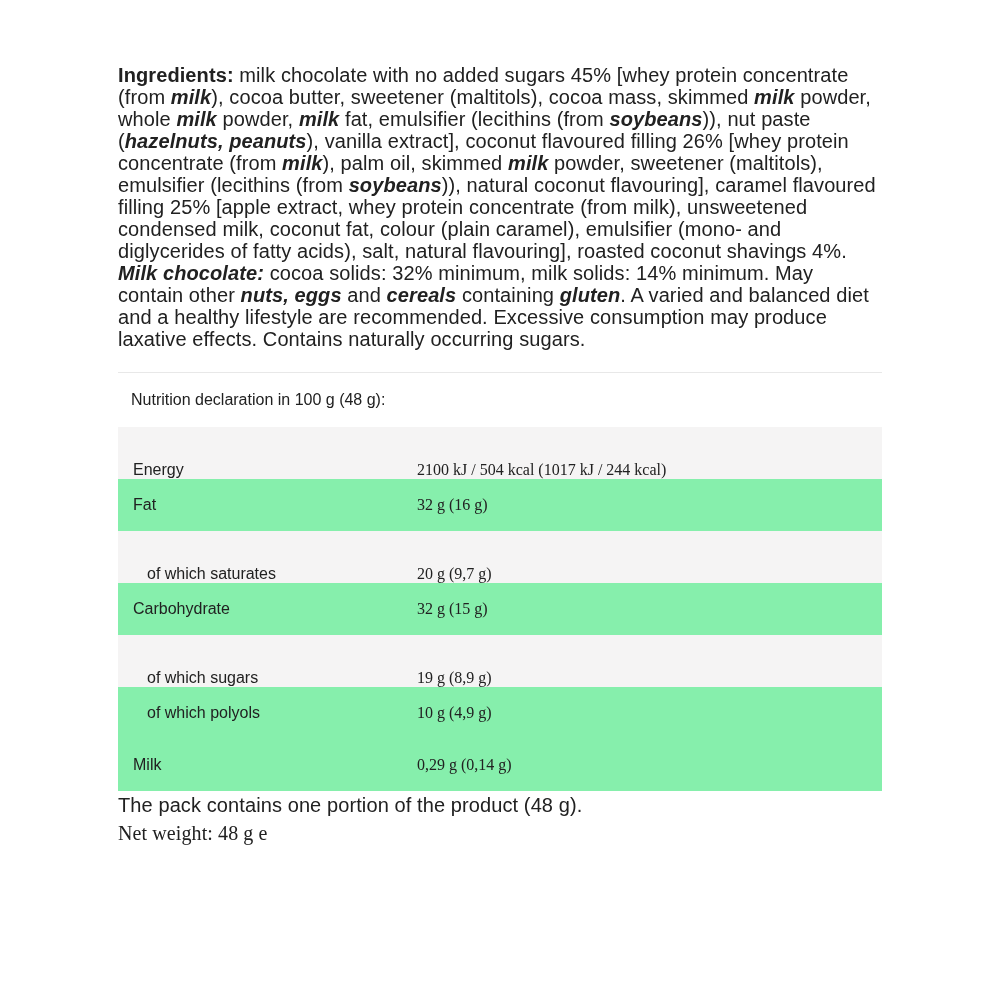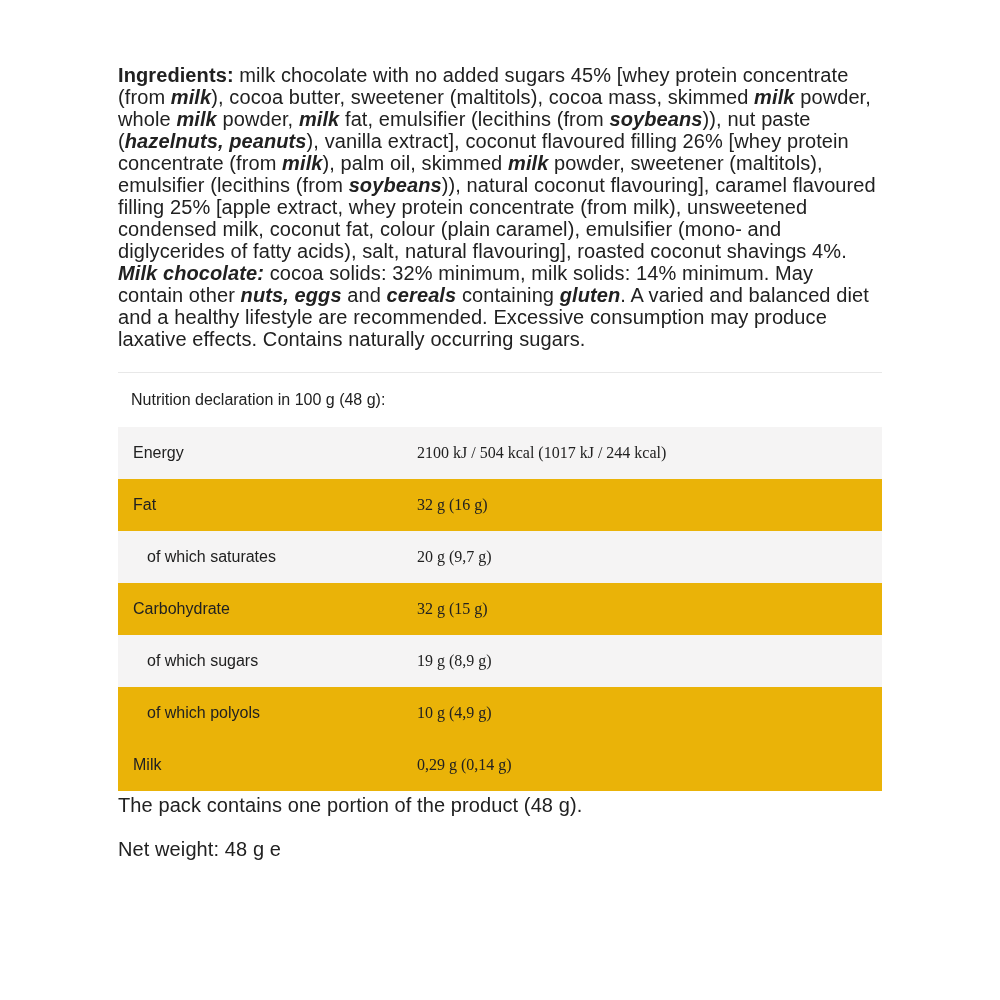--- a/index.html
+++ b/index.html
@@ -34,38 +34,38 @@
     font-size: 16px;
     line-height: 22px;
     padding: 16px 0 16px 13px;
   }
   .nutrition-table { width: 100%; }
   .nrow {
     position: relative;
     height: 52px;
     display: flex;
     align-items: center;
-    background: #eab308;
+    background: #86efac;
   }
-  .nrow.shaded { background: var(--row-shaded, #f5f4f4); }
+  .nrow.shaded { background: var(--row-shaded, #f5f4f4); align-items: flex-end; }
   .nlabel {
     font-size: 16px;
     padding-left: 15px;
     white-space: nowrap;
   }
   .nrow.sub .nlabel { padding-left: 29px; }
   .nvalue {
     position: absolute;
     left: 299px;
     font-size: 16px;
     white-space: nowrap;
     font-family: Liberation Serif, serif;
   }
   .portion { margin-top: 3px; }
-  .net-weight { margin-top: 22px; }
+  .net-weight { margin-top: 6px; font-family: Liberation Serif, serif; }
 </style>
 </head>
 <body>
 
 <div class="content">
 
   <p class="para ingredients"><span class="b">Ingredients:</span><span> milk chocolate with no added sugars 45% [whey protein concentrate (from </span><span class="b i">milk</span><span>), cocoa butter, sweetener (maltitols), cocoa mass, skimmed </span><span class="b i">milk</span><span> powder, whole </span><span class="b i">milk</span><span> powder, </span><span class="b i">milk</span><span> fat, emulsifier (lecithins (from </span><span class="b i">soybeans</span><span>)), nut paste (</span><span class="b i">hazelnuts, peanuts</span><span>), vanilla extract], coconut flavoured filling 26% [whey protein concentrate (from </span><span class="b i">milk</span><span>), palm oil, skimmed </span><span class="b i">milk</span><span> powder, sweetener (maltitols), emulsifier (lecithins (from </span><span class="b i">soybeans</span><span>)), natural coconut flavouring], caramel flavoured filling 25% [apple extract, whey protein concentrate (from milk), unsweetened condensed milk, coconut fat, colour (plain caramel), emulsifier (mono- and diglycerides of fatty acids), salt, natural flavouring], roasted coconut shavings 4%. </span><span class="b i">Milk chocolate:</span><span> cocoa solids: 32% minimum, milk solids: 14% minimum. May contain other </span><span class="b i">nuts, eggs</span><span> and </span><span class="b i">cereals</span><span> containing </span><span class="b i">gluten</span><span>. A varied and balanced diet and a healthy lifestyle are recommended. Excessive consumption may produce laxative effects. Contains naturally occurring sugars.</span></p>
 
 
   <hr class="divider">

